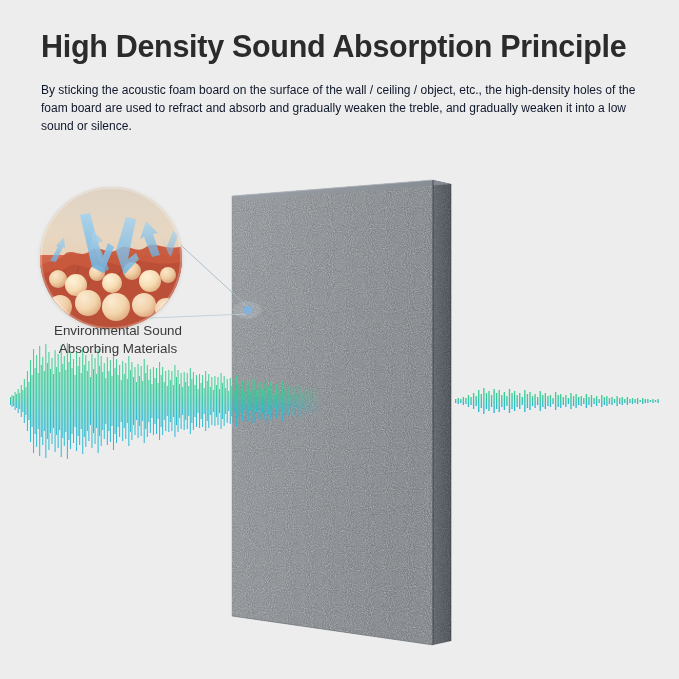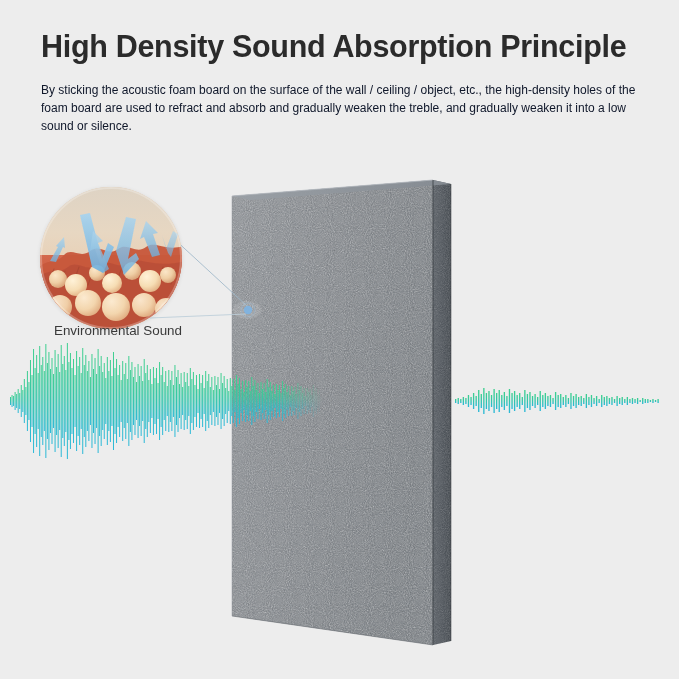--- a/index.html
+++ b/index.html
@@ -542,15 +542,16 @@
 
         <path d="M128,66 L122,48 L126,62 L133,44 L138,47 L131,70 Z" opacity="0.7"></path>
       </g>
 
       <circle cx="71" cy="71" r="70" fill="none" stroke="#ffffff" stroke-width="2" opacity="0.25"></circle>
     </svg>
   </div>
 
   <div class="caption">
     <div>Environmental Sound</div>
+    <div>Absorbing Materials</div>
   </div>
 
 </div>
 
 </body></html>

